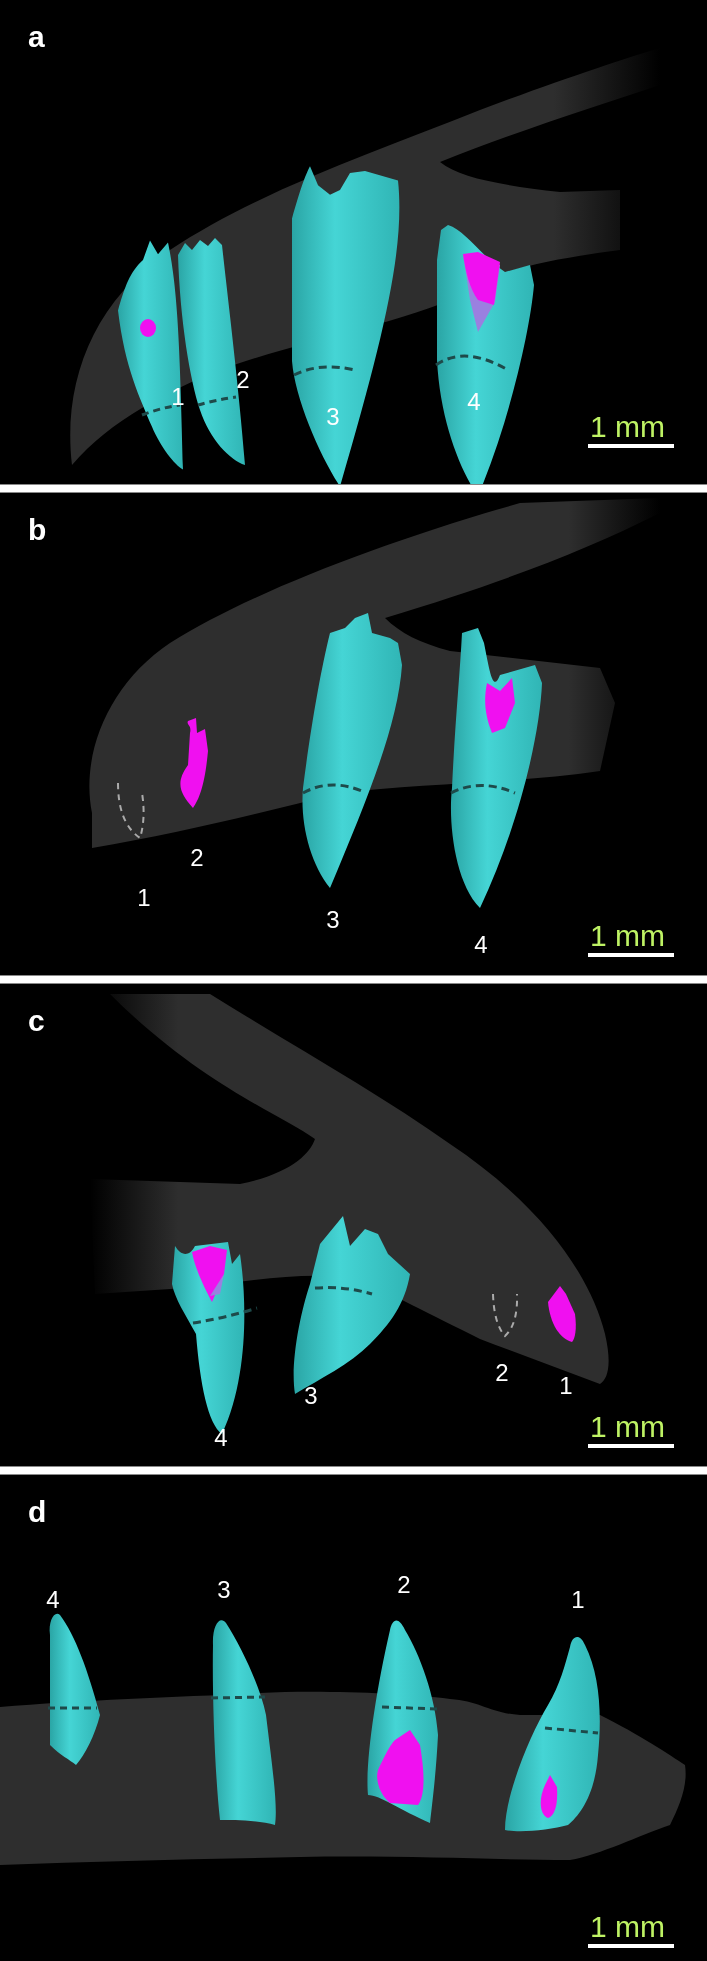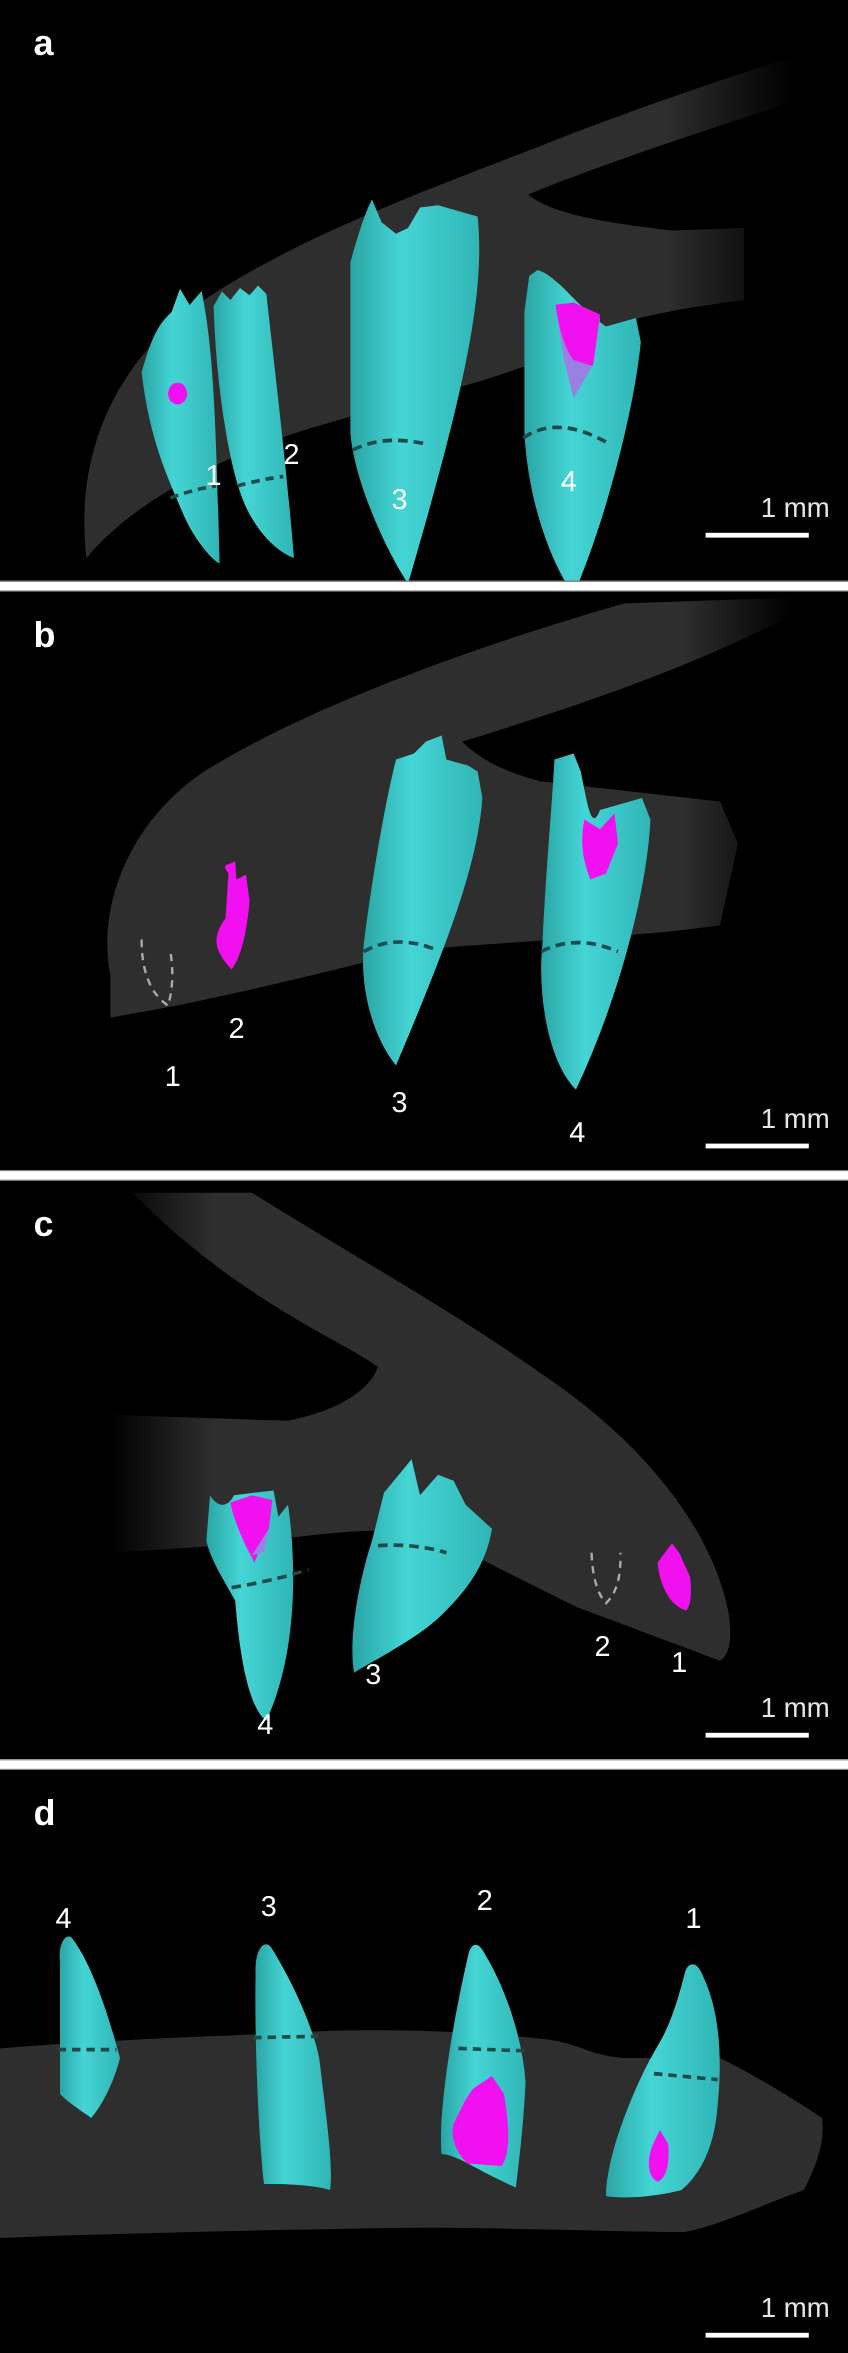--- a/index.html
+++ b/index.html
@@ -2,21 +2,21 @@
 <html><head>
 <meta charset="utf-8">
 <style>
   html, body { margin: 0; padding: 0; background: #000; }
   body { width: 707px; height: 1961px; position: relative; overflow: hidden; font-family: "Liberation Sans", sans-serif; }
   .panel { position: absolute; left: 0; width: 707px; background: #000; overflow: hidden; }
   .separator { position: absolute; left: 0; width: 707px; height: 9px; background: #fff; border-top: 1px solid #888; border-bottom: 1px solid #888; box-sizing: border-box; }
   .panel svg { position: absolute; left: 0; top: 0; }
   .panel-letter { position: absolute; left: 28px; top: 22px; color: #fff; font-weight: bold; font-size: 30px; font-family: "Liberation Sans", sans-serif; line-height: 1; }
   .tooth-num { position: absolute; color: #fff; font-size: 24px; font-family: "Liberation Sans", sans-serif; line-height: 1; transform: translateX(-50%); }
-  .scale-label { position: absolute; color: #e5e5e5; font-size: 23px; font-family: "Liberation Sans", sans-serif; line-height: 1; white-space: nowrap; margin-left: 44px; }
+  .scale-label { position: absolute; color: #bef264; font-size: 30px; font-family: "Liberation Sans", sans-serif; line-height: 1; white-space: nowrap; }
   .scale-bar { position: absolute; height: 4px; background: #fff; }
 </style>
 </head>
 <body>
 
 <div class="panel" style="top:0;height:484px;">
   <svg width="707" height="484" viewBox="0 0 707 484">
     <defs>
       <linearGradient id="fadeA" x1="0" y1="0" x2="1" y2="0">
         <stop offset="0.82" stop-color="#2e2e2e"></stop>

